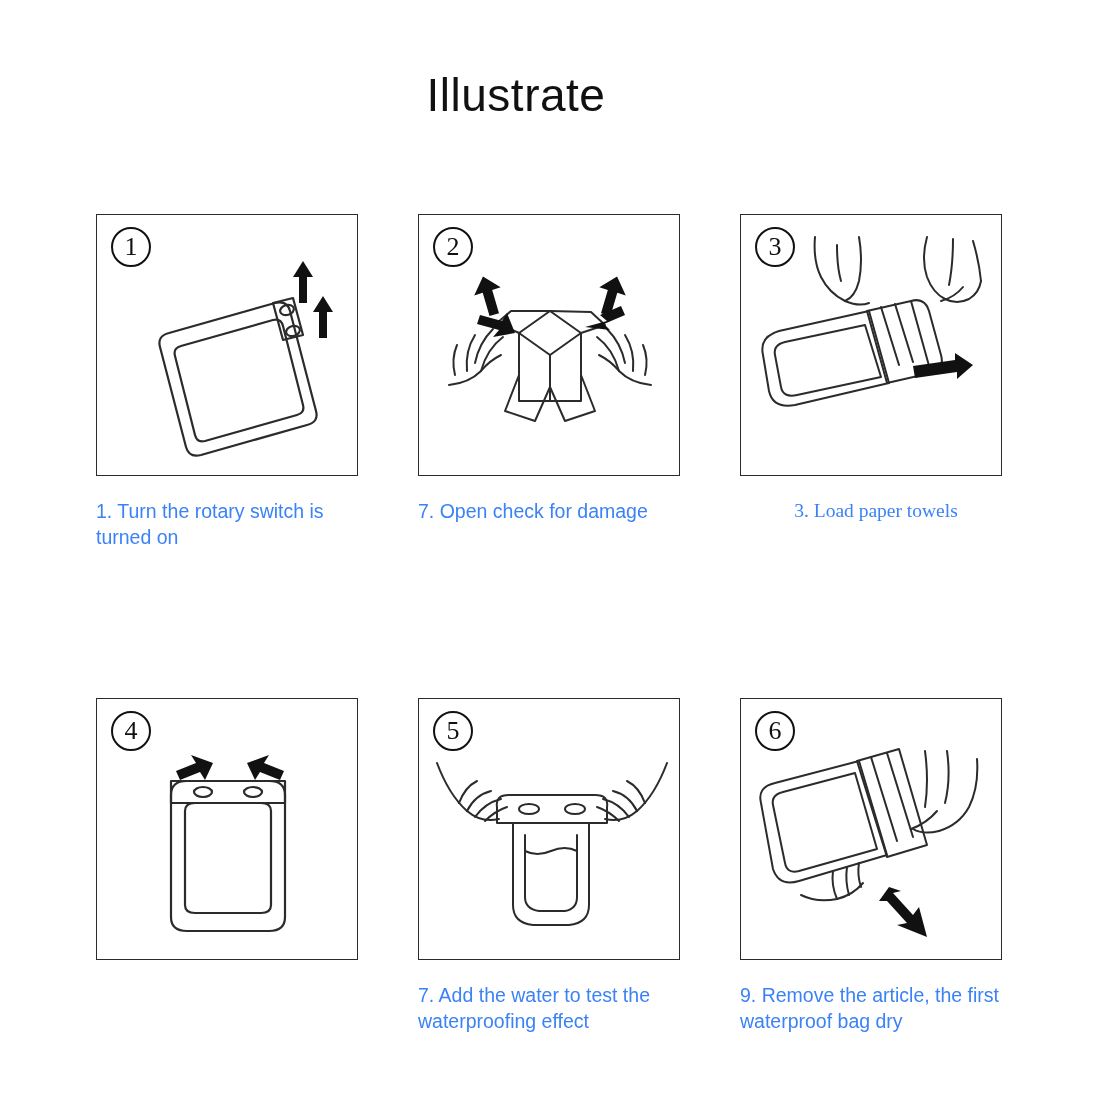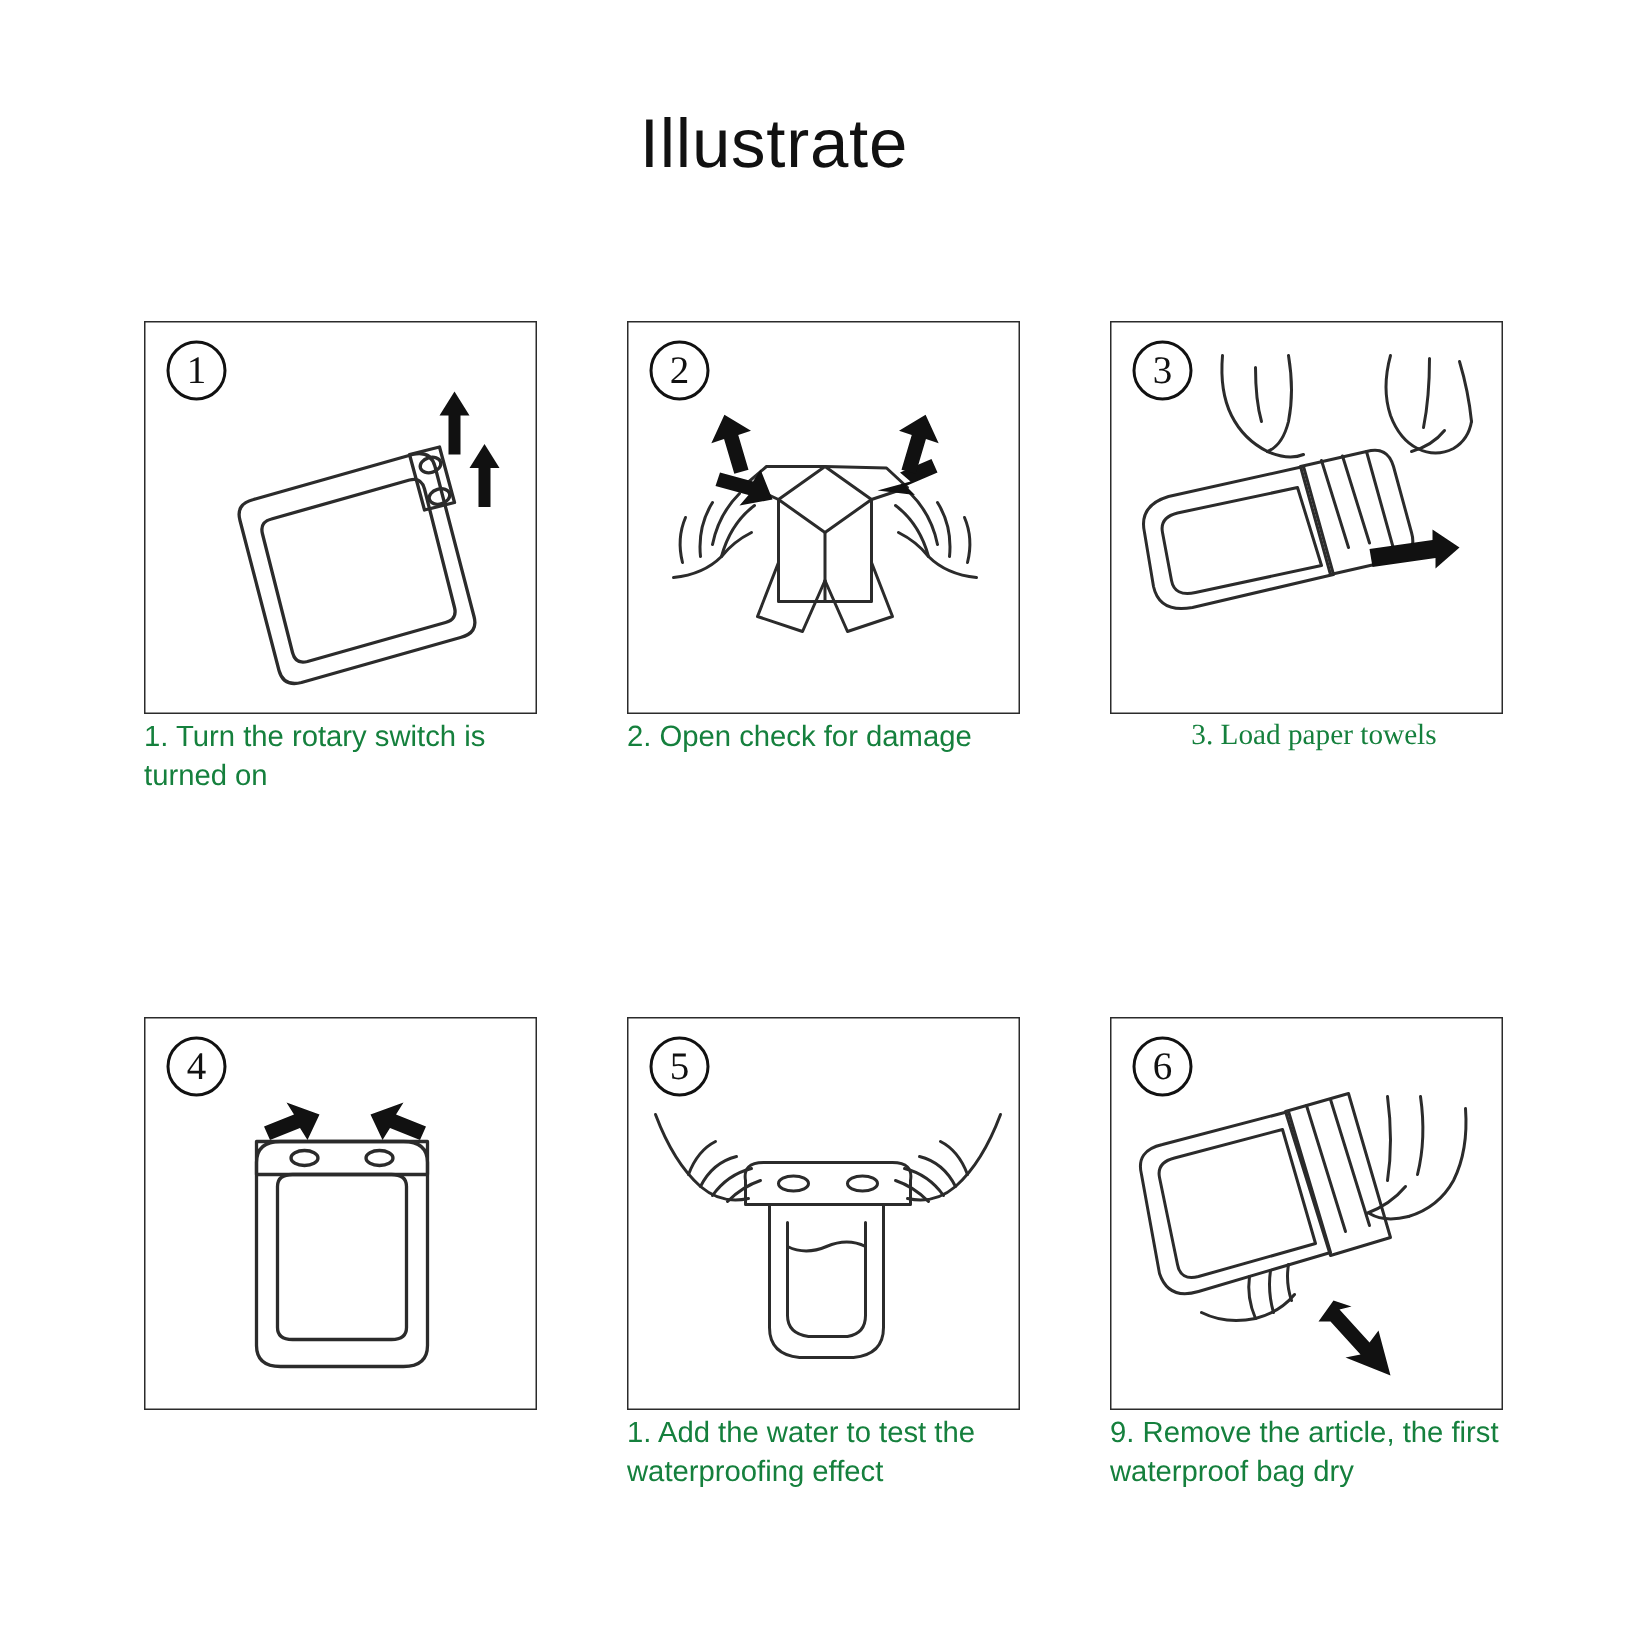--- a/index.html
+++ b/index.html
@@ -69,24 +69,24 @@
     line-height: 1;
     color: #111;
     font-family: "Liberation Serif", serif;
     box-sizing: border-box;
   }
   .art {
     position: absolute;
     inset: 0;
   }
   .caption {
-    margin-top: 2px;
+    margin-top: 22px;
     font-size: 19.5px;
     line-height: 1.34;
-    color: #15803d;
+    color: #3b82f6;
     width: 272px;
   }
   .cap-c  { text-align: center; font-family: Liberation Serif, serif; }
   .cap-l  { text-align: left; }
   .spacer { width: 1px; }
 </style>
 </head>
 <body>
 
 <div class="page">
@@ -153,21 +153,21 @@
             </g>
             <g fill="#111">
               <path d="M96 118 l-22 4 l6 -7 l-22 -6 l3 -9 l22 6 l5 -8 z"></path>
               <path d="M166 112 l22 -6 l-7 -6 l21 -9 l4 9 l-21 9 l6 6 z"></path>
               <path d="M60 62 l-6 20 l8 -4 l10 22 l9 -4 l-10 -22 l8 -4 z" transform="rotate(8 65 90)"></path>
               <path d="M202 62 l6 20 l-8 -4 l-10 22 l-9 -4 l10 -22 l-8 -4 z" transform="rotate(-8 197 90)"></path>
             </g>
           </svg>
         </div>
       </div>
-      <div class="caption cap-l">2. Open check for damage</div>
+      <div class="caption cap-l">7. Open check for damage</div>
     </div>
 
     <div class="spacer"></div>
 
     <div class="cell">
       <div class="frame">
         <div class="num">3</div>
         <div class="art">
           <svg viewBox="0 0 262 262" width="262" height="262" aria-hidden="true">
             <g fill="none" stroke="#2b2b2b" stroke-width="2" stroke-linejoin="round" stroke-linecap="round">
@@ -248,21 +248,21 @@
               <path d="M218 112 Q210 96 194 92"></path>
               <path d="M210 118 Q200 104 184 100"></path>
               <path d="M200 122 Q190 112 178 108"></path>
               <path d="M226 104 Q220 88 208 82"></path>
 
               <path d="M106 152 q12 6 26 0 t26 0"></path>
             </g>
           </svg>
         </div>
       </div>
-      <div class="caption cap-l">1. Add the water to test the waterproofing effect</div>
+      <div class="caption cap-l">7. Add the water to test the waterproofing effect</div>
     </div>
 
     <div class="spacer"></div>
 
     <div class="cell row2">
       <div class="frame">
         <div class="num">6</div>
         <div class="art">
           <svg viewBox="0 0 262 262" width="262" height="262" aria-hidden="true">
             <g fill="none" stroke="#2b2b2b" stroke-width="2" stroke-linejoin="round" stroke-linecap="round">

